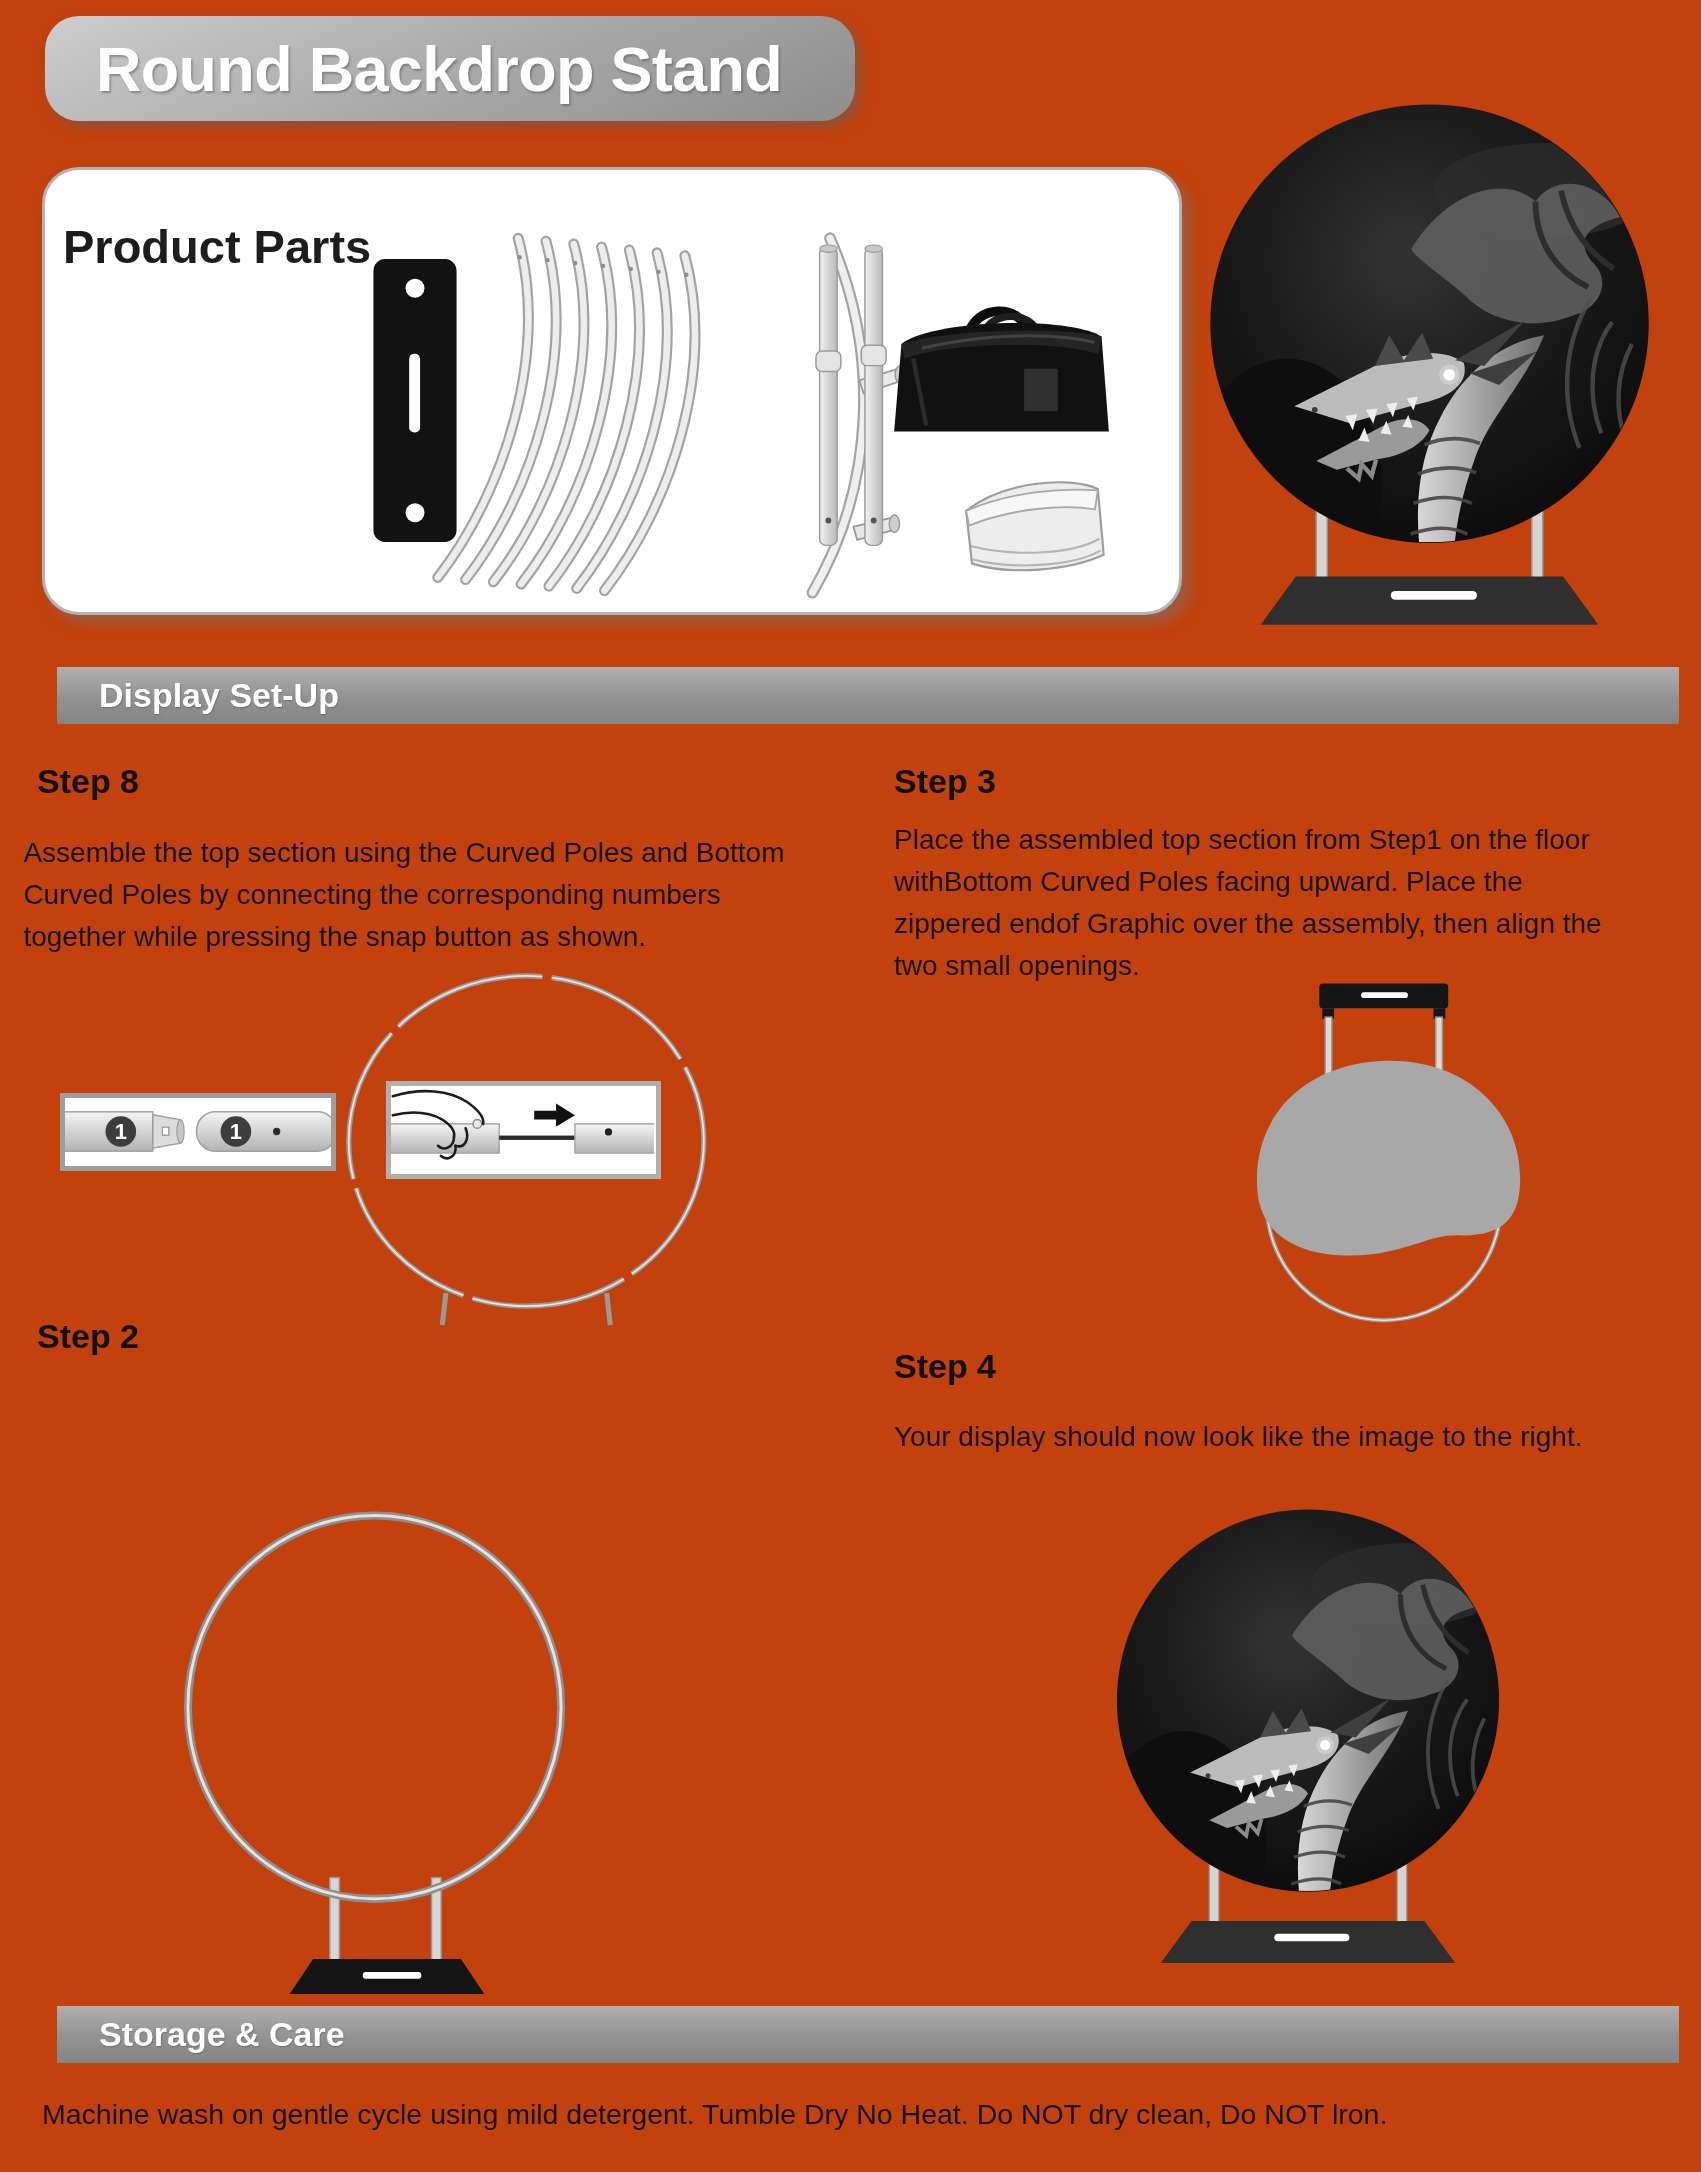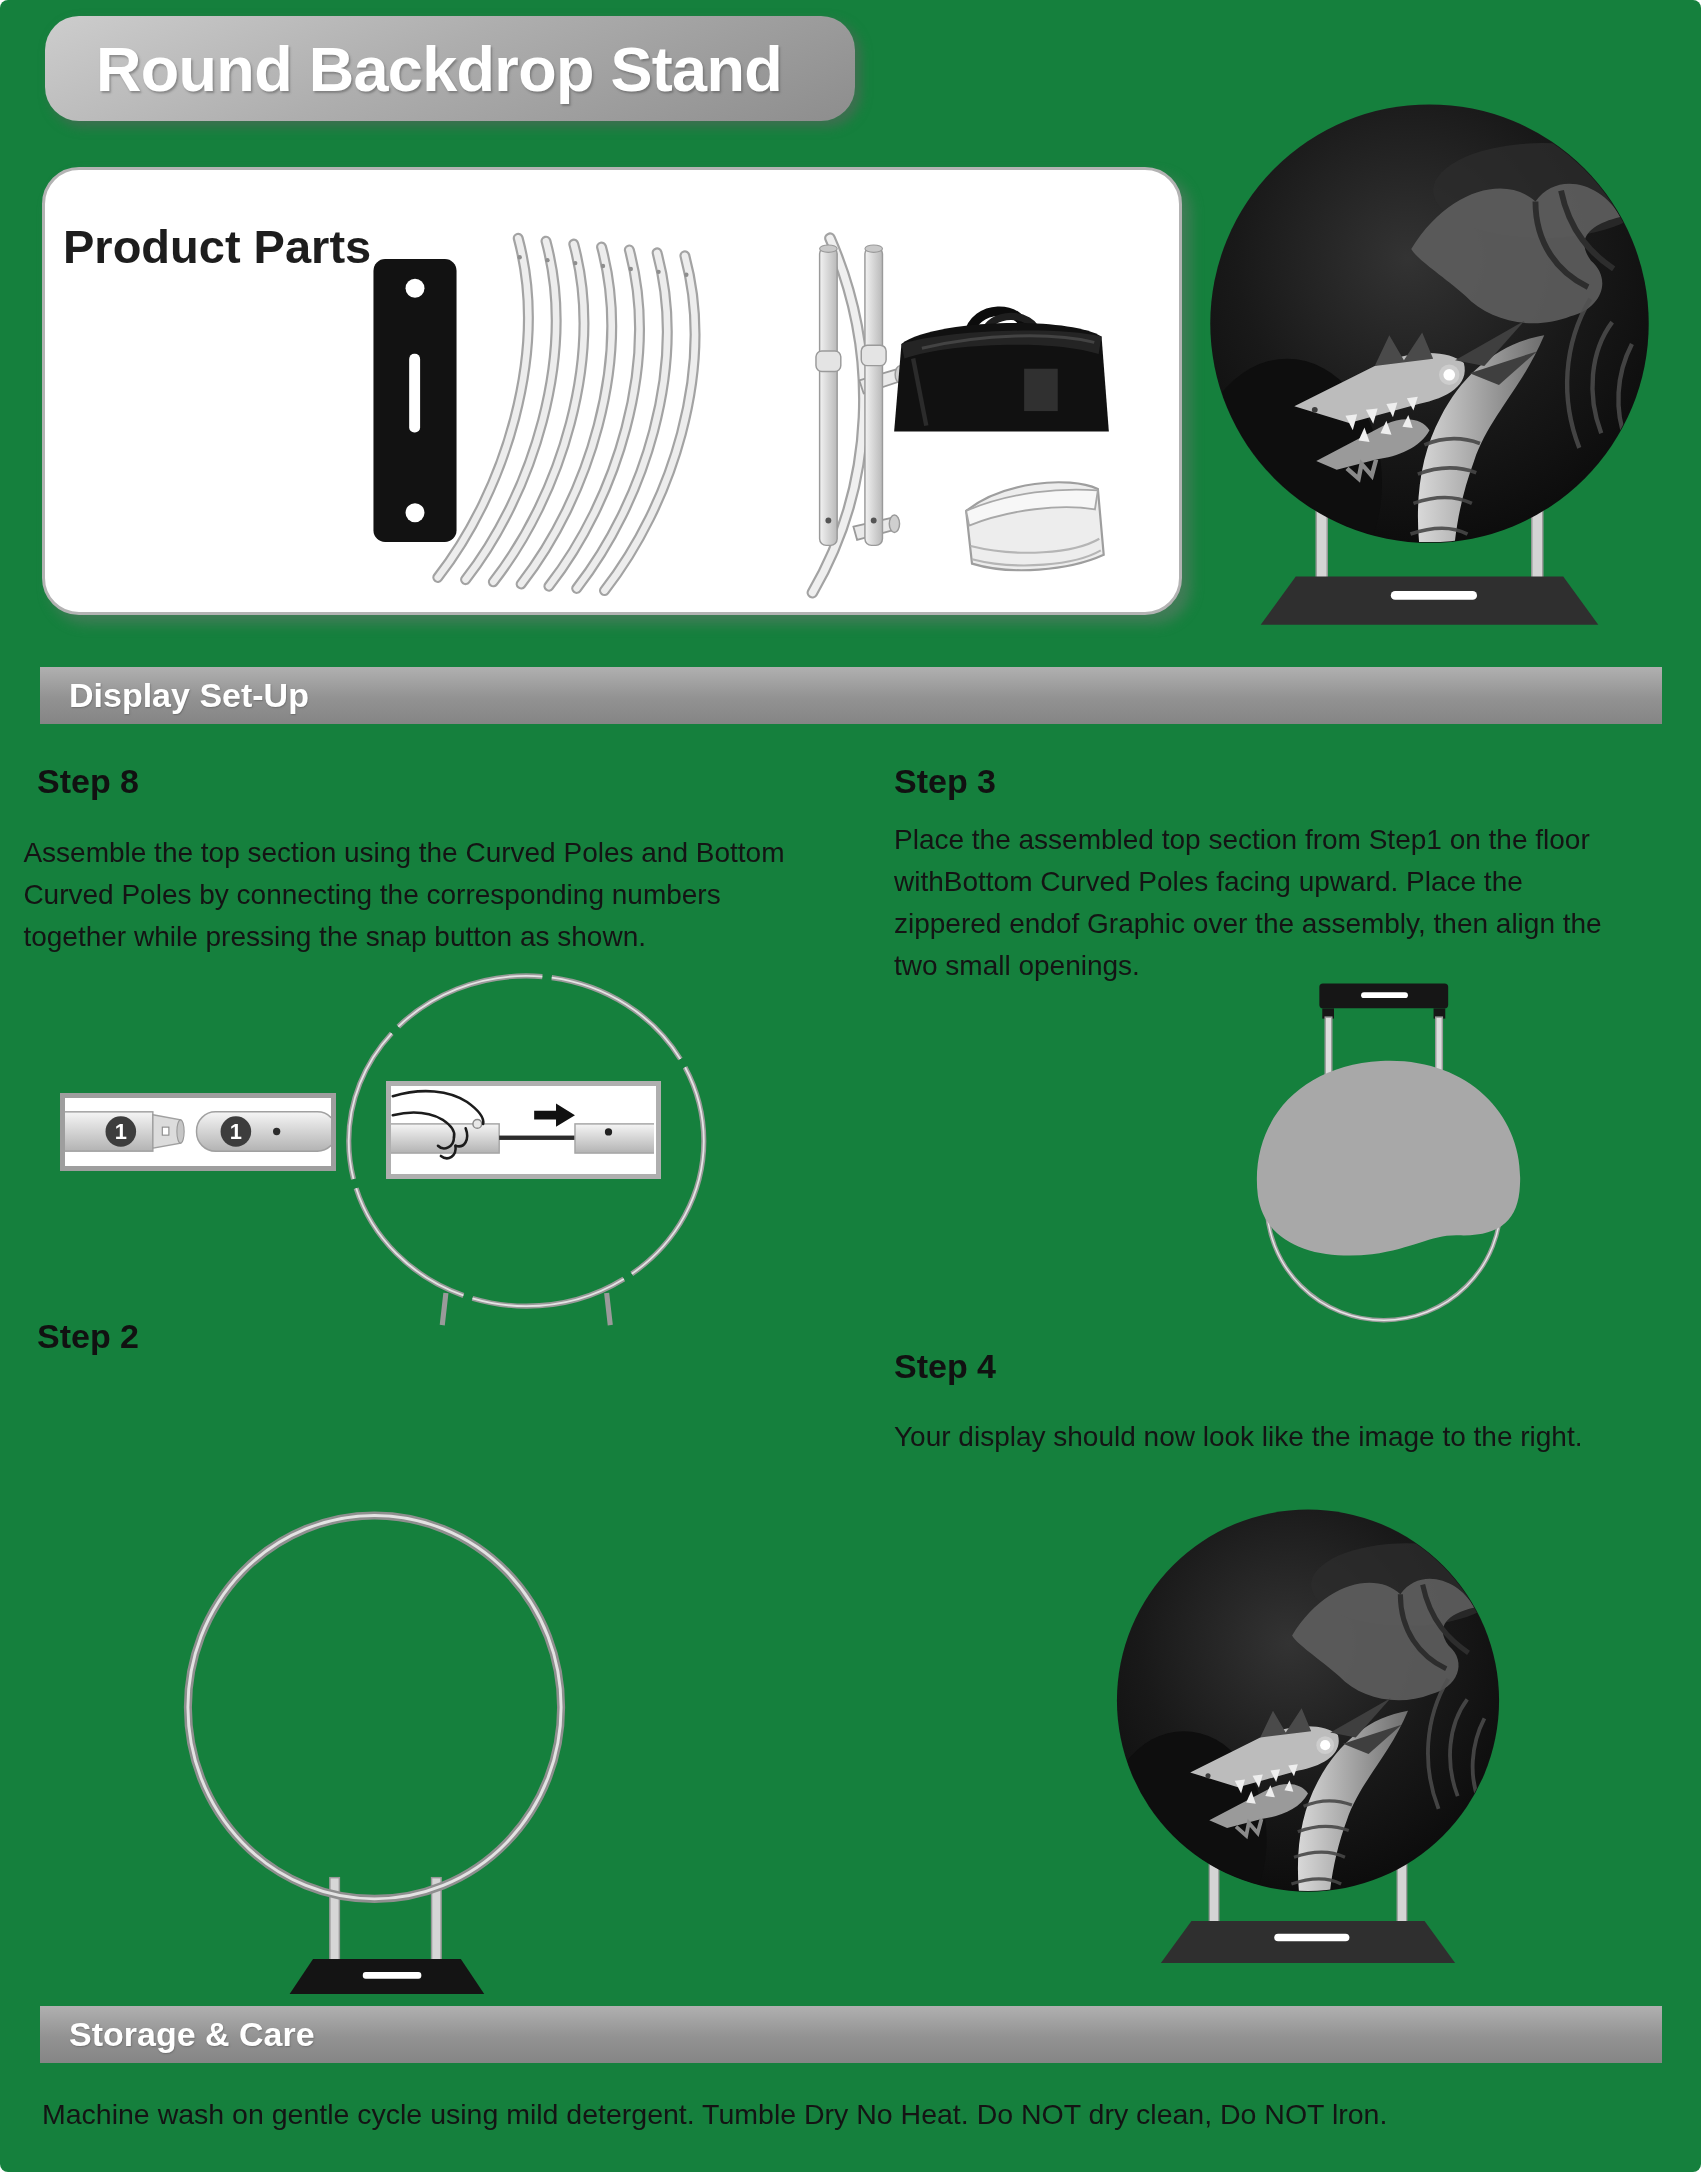--- a/index.html
+++ b/index.html
@@ -1,17 +1,17 @@
 <!DOCTYPE html>
 <html style="font-size:11.7px"><head>
 <meta charset="utf-8">
 <style>
   html,body{margin:0;padding:0;background:#ffffff;}
   body{font-family:"Liberation Sans",sans-serif;color:#161616;}
-  #page{position:relative;width:1701px;height:2172px;background:#15803d;overflow:hidden;border-radius:8px;}
+  #page{position:relative;width:1701px;height:2172px;background:#c2410c;overflow:hidden;}
 
   
   .title-banner{
     position:absolute;left:45px;top:16px;width:810px;height:105px;
     border-radius:34px;
     background:linear-gradient(155deg,#cdcdcd 0%,#aeaeae 45%,#8d8d8d 100%);
     box-shadow:5.9px 5.9px 10.2px rgba(96,96,96,.55);
     display:flex;align-items:center;box-sizing:border-box;padding-left:51px;
   }
   .title-banner .t{font-size:63px;font-weight:bold;color:#ffffff;letter-spacing:-0.7px;
@@ -23,23 +23,23 @@
     border:3.7px solid #b3b3b3;border-radius:37px;background:#ffffff;
     box-shadow:8.8px 8.8px 13px rgba(120,120,120,.45);box-sizing:border-box;
   }
   .panel-heading{position:absolute;left:63px;top:219px;font-size:47px;font-weight:bold;color:#1d1d1d;}
   .parts-list{position:absolute;left:67px;top:315px;margin:0;padding:0;list-style:none;}
   .parts-list li{font-size:24px;line-height:32px;letter-spacing:0.4px;color:#1a1a1a;}
   .parts-list li::before{content:"•";margin-right:11.7px;font-size:24px;}
 
   
   .banner{
-    position:absolute;left:40px;width:1622px;height:57px;
+    position:absolute;left:57px;width:1622px;height:57px;
     background:linear-gradient(180deg,#b0b0b0 0%,#929292 55%,#858585 100%);
-    display:flex;align-items:center;box-sizing:border-box;padding-left:29px;
+    display:flex;align-items:center;box-sizing:border-box;padding-left:42px;
   }
   .banner .t{font-size:34px;font-weight:bold;color:#ffffff;text-shadow:0.7px 0.7px 1.5px rgba(80,80,80,.5);}
   #banner-setup{top:667px;}
   #banner-storage{top:2006px;}
 
   
   .step-h{position:absolute;font-size:34px;font-weight:bold;color:#111;}
   .step-p{position:absolute;font-size:28px;line-height:42px;color:#141414;}
   #step1-h{left:37px;top:762px;}
   #step1-p{left:23.4px;top:832px;width:786px;}

